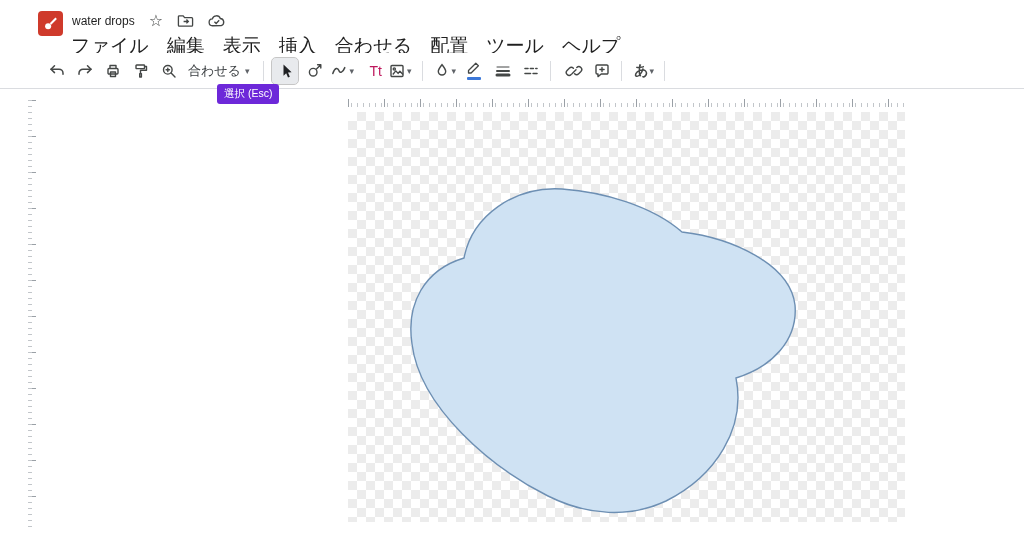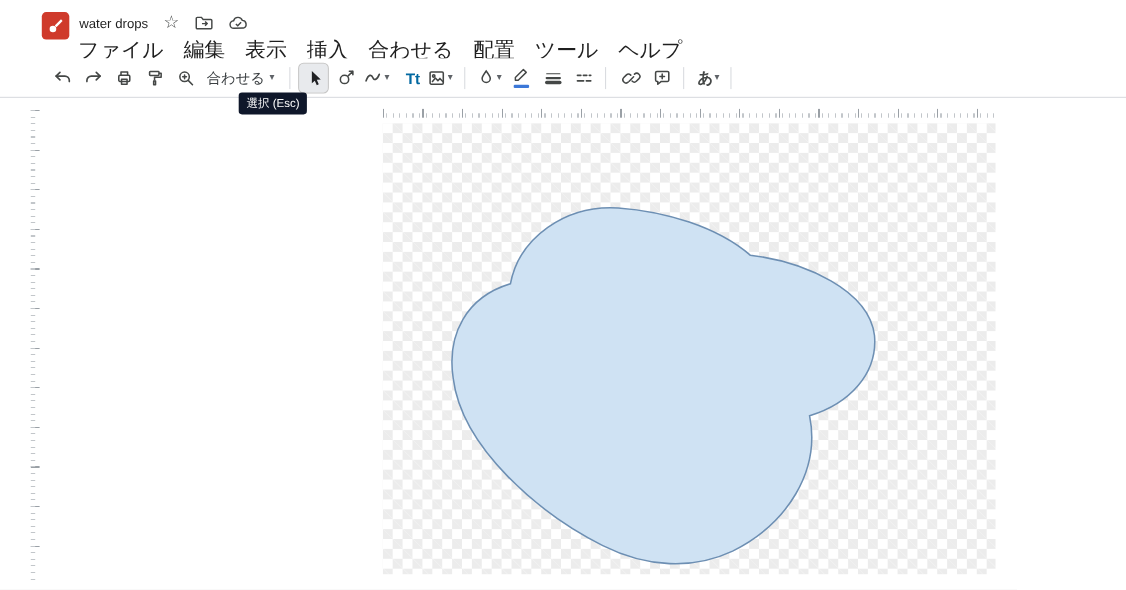--- a/index.html
+++ b/index.html
@@ -24,27 +24,27 @@
   .toolbar { position:absolute; left:0; top:53px; width:1024px; height:36px;
              border-bottom:1px solid #dadce0; display:flex; align-items:center;
              padding-left:42px; gap:2px; background:#fff; }
   .tbtn { height:26px; min-width:26px; padding:0 2px; display:flex; align-items:center;
           justify-content:flex-end; border-radius:4px; color:#444746; }
   .tbtn svg { display:block; }
   .tbtn.active-tool { background:#e8eaed; outline:1px solid #c6c6c6; }
   .tbtn-text { font-size:13px; color:#3c4043; padding:0 6px; white-space:nowrap; display:flex; align-items:center; gap:3px; }
   .caret { font-size:9px; color:#5f6368; margin-left:1px; }
   .sep { width:1px; height:20px; background:#dadce0; margin:0 6px; flex:none; }
-  .tt-label { font-size:14px; font-weight:bold; color:#0369a1; }
+  .tt-label { font-size:14px; font-weight:normal; color:#be185d; }
   .kana-label { font-size:14px; font-weight:bold; color:#444746; }
   .color-underline { position:absolute; left:3px; bottom:2px; width:14px; height:3px; border-radius:1px; }
   .pencil-wrap { position:relative; width:20px; height:22px; display:flex; align-items:flex-start; justify-content:center; }
 
   
-  .tooltip { position:absolute; left:217px; top:84px; background:#0f172a; color:#fff;
+  .tooltip { position:absolute; left:217px; top:84px; background:#6d28d9; color:#fff;
              font-size:10.5px; padding:3px 7px; border-radius:3px; z-index:20; white-space:nowrap; }
 
   
   .workspace { position:absolute; left:0; top:90px; width:1024px; height:446px; background:#fff; }
 
   .ruler-h { position:absolute; left:348px; top:9px; width:557px; height:8px; }
   .ruler-h::before { content:""; position:absolute; inset:0;
      background:repeating-linear-gradient(to right, #9aa0a6 0 1px, transparent 1px 36px); }
   .ruler-h::after { content:""; position:absolute; left:3px; right:0; bottom:0; height:4px;
      background:repeating-linear-gradient(to right, #c2c6ca 0 1px, transparent 1px 6px); }

